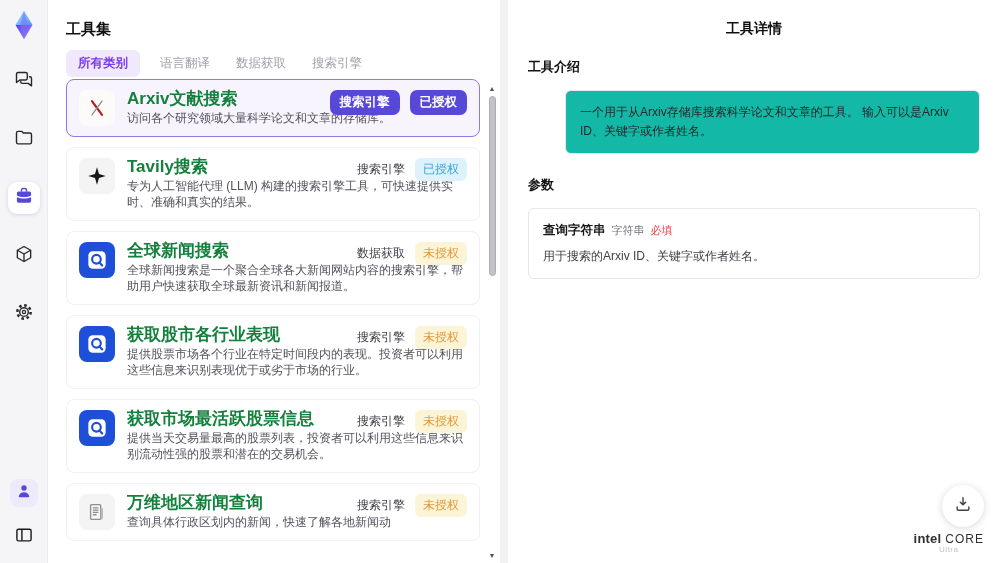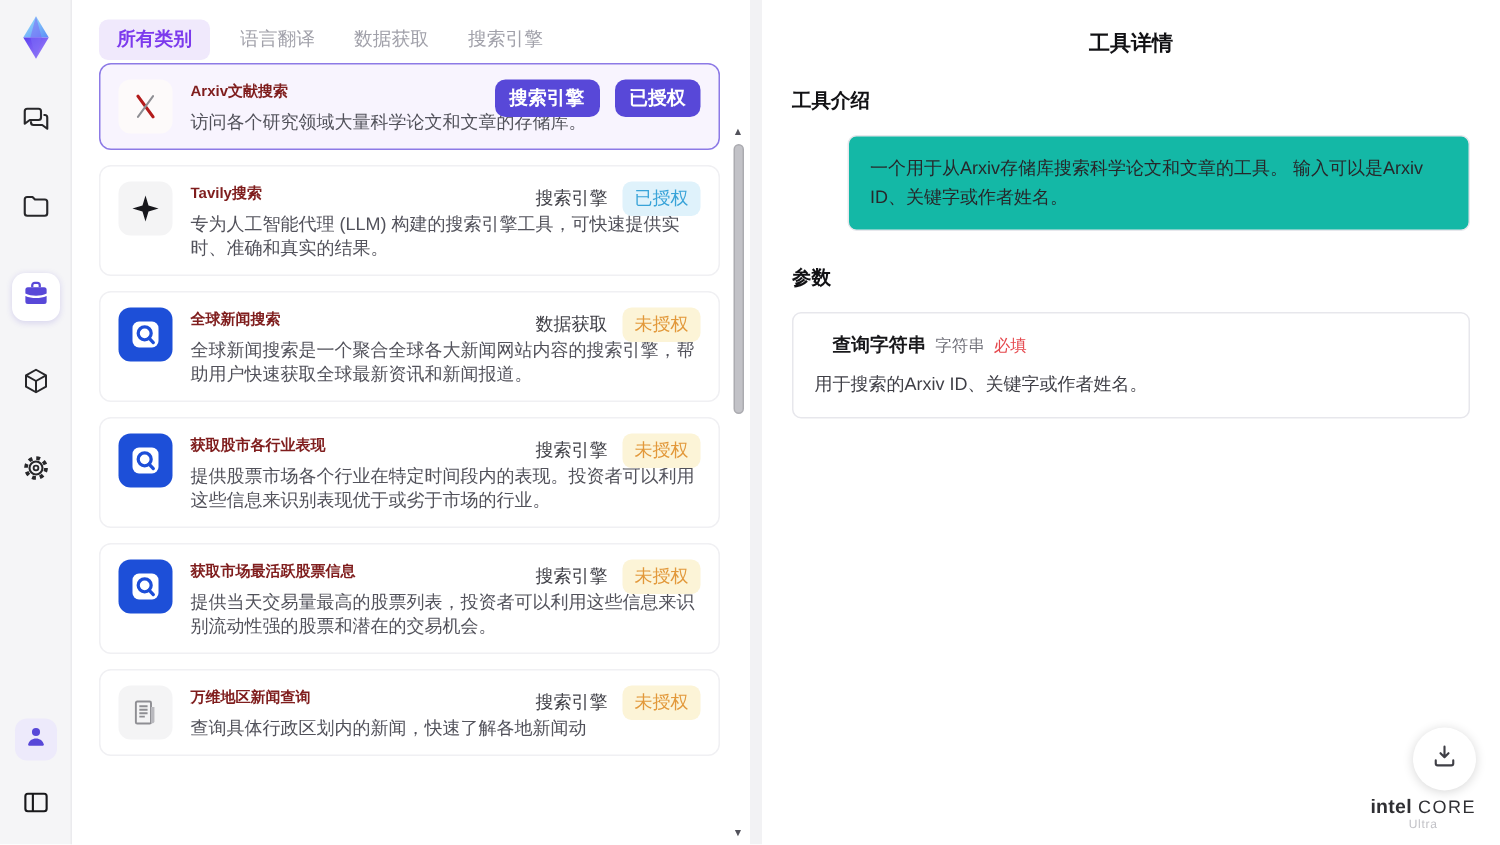--- a/index.html
+++ b/index.html
@@ -41,21 +41,21 @@
   .card.selected { border:1.5px solid #8d7ae6; background:#f8f4fe; }
   .tool-icon {
     width:36px; height:36px; border-radius:8px; flex-shrink:0;
     display:grid; place-items:center; background:#f4f4f5;
   }
   .tool-icon svg { width:22px; height:22px; }
   .icon-arxiv-logo { background:#fdfafa; }
   .icon-news-blue { background:#1d4fd8; }
   .icon-news-blue svg { width:26px; height:26px; }
   .card-main { flex:1; min-width:0; }
-  .tool-title { font-size:10px; font-weight:700; color:#7f1d1d; line-height:17px; margin-bottom:3px; }
+  .tool-title { font-size:17px; font-weight:700; color:#15803d; line-height:17px; margin-bottom:3px; }
   .tool-desc { font-size:12px; color:#52525b; line-height:16px; }
   .badges { position:absolute; top:10px; right:12px; display:flex; align-items:center; gap:10px; }
   .badge-cat { font-size:12px; color:#3f3f46; white-space:nowrap; }
   .badge-auth { font-size:12px; padding:3px 8px; border-radius:6px; white-space:nowrap; }
   .auth-yes { background:#dff2fb; color:#38a3d8; }
   .auth-no  { background:#fcf4d7; color:#e2983a; }
   .card.selected .badge-cat, .card.selected .badge-auth {
     background:#5848d8; color:#fff; padding:4px 10px; border-radius:7px; font-weight:700; font-size:12.5px;
   }
   
@@ -67,21 +67,21 @@
   .divider { width:8px; height:100%; background:#f2f2f4; flex-shrink:0; }
   
   .details { flex:1; height:100%; background:#fff; padding:16px 20px; position:relative; }
   .details-title { font-size:14px; font-weight:700; margin:4px 0 20px; color:#111114;text-align:center; }
   .section-heading { font-size:13px; font-weight:700; color:#111114; margin:14px 0 14px; }
   .intro-box {
     border:1px solid #e7e7ec; border-radius:6px; background:#14b8a6;
     padding:12px 14px; font-size:12px; color:#27272a; line-height:1.6; margin-bottom:22px;margin-left:37px;
   }
   .param-box { border:1px solid #e7e7ec; border-radius:6px; background:#fff; padding:13px 14px; }
-  .param-head { display:flex; align-items:baseline; gap:6px;margin-left:12px; }
+  .param-head { display:flex; align-items:baseline; gap:6px; }
   .param-name { font-size:12.5px; font-weight:700; color:#18181b; }
   .param-type { font-size:11px; color:#71717a; }
   .param-req { font-size:11px; color:#e5484d; }
   .param-desc { font-size:12px; color:#3f3f46; margin-top:9px; }
   
   .fab {
     position:absolute; right:16px; bottom:36px; width:42px; height:42px; border-radius:50%;
     background:#fff; box-shadow:0 1px 7px rgba(0,0,0,.16); display:grid; place-items:center; cursor:pointer;
   }
   .fab svg { width:20px; height:20px; }
@@ -168,20 +168,21 @@
         <svg viewBox="0 0 24 24" fill="none" stroke="#18181b" stroke-width="1.7">
           <rect x="3.5" y="5" width="17" height="14" rx="2"></rect>
           <path d="M9.5 5v14"></path>
         </svg>
       </span>
     </div>
   </div>
 </nav>
 
 <section class="main">
+  <h1 class="page-title">工具集</h1>
   <div class="tabs">
       <div class="tab active"><span>所有类别</span></div>
       <div class="tab"><span>语言翻译</span></div>
       <div class="tab"><span>数据获取</span></div>
       <div class="tab"><span>搜索引擎</span></div>
     </div>
   <div class="list">
       <div class="card selected">
     <div class="tool-icon icon-arxiv-logo">
           <svg viewBox="0 0 24 24" fill="none" stroke-linecap="round">

